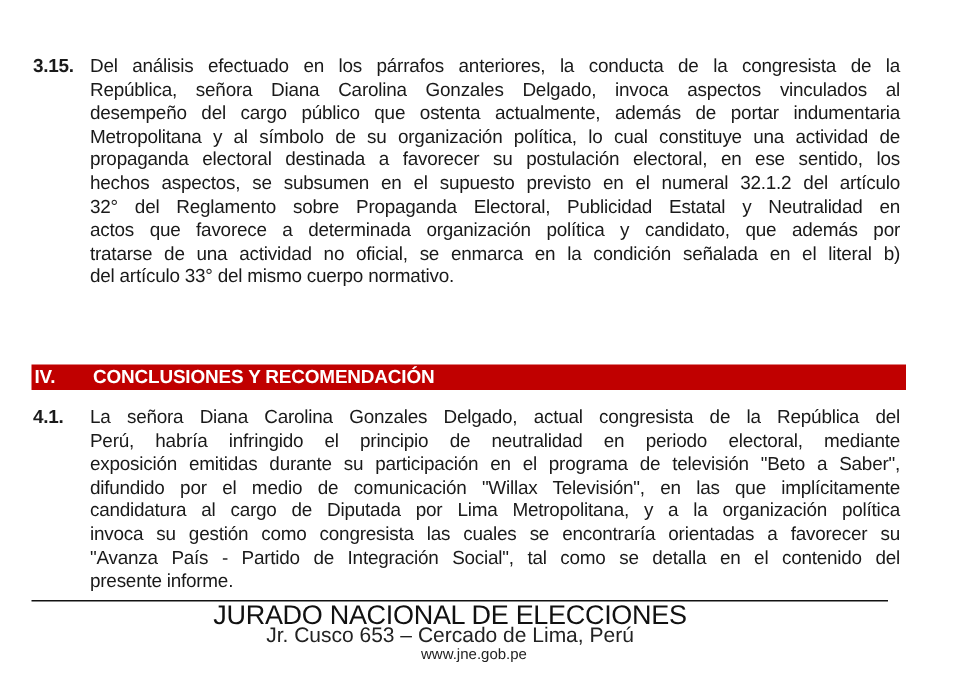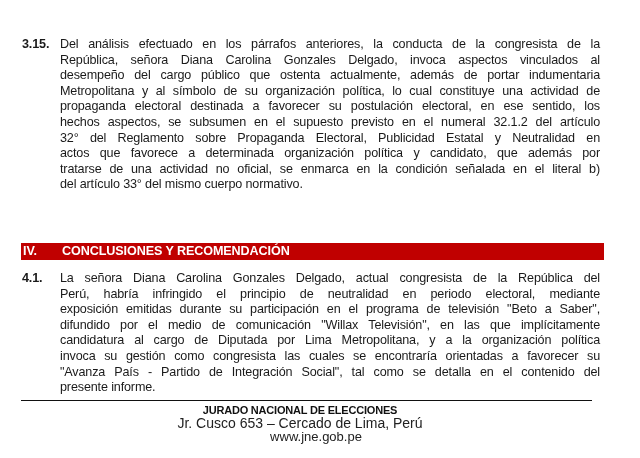--- a/index.html
+++ b/index.html
@@ -76,33 +76,33 @@
     border-top: 1.3px solid #111;
   }
   .footer {
     position: absolute;
     left: 0;
     top: 403px;
     width: 600px;
     text-align: center;
   }
   .footer .org {
-    font-weight: bold;
-    font-size: 11px;
+    font-weight: normal;
+    font-size: 18px;
     line-height: 14px;
     letter-spacing: -0.2px;
     color: #111;
   }
   .footer .addr {
     font-size: 14px;
     line-height: 13px;
     color: #222;
   }
   .footer .url {
-    font-size: 13px;
+    font-size: 10px;
     line-height: 13px;
     color: #222;
     padding-left: 32px;
   }
 </style>
 </head>
 <body>
 
 <div class="para" id="p315">
   <div class="num">3.15.</div>

